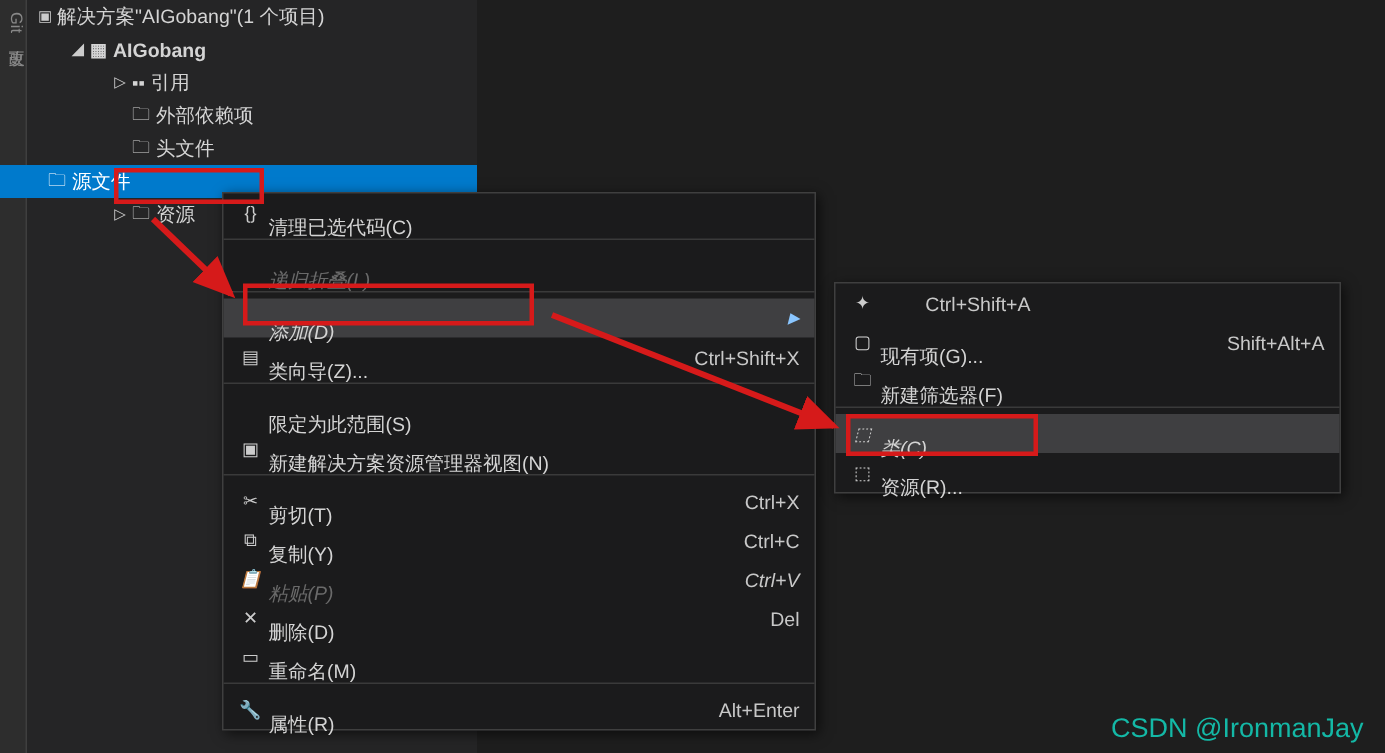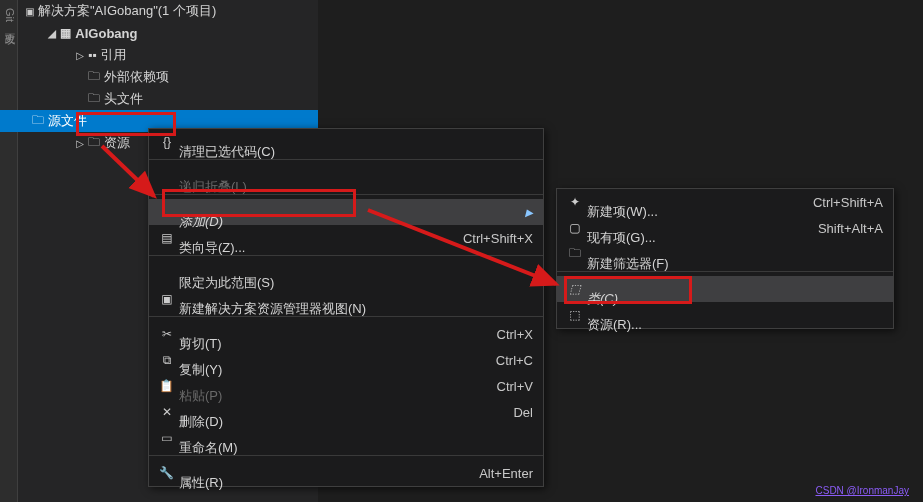--- a/index.html
+++ b/index.html
@@ -68,35 +68,34 @@
     .menu-row {
       display: flex;
       align-items: center;
       height: 26px;
       padding: 0 10px 0 6px;
     }
     .menu-row .micon { width: 24px; text-align: center; color: #ccc; font-size: 12px; }
     .menu-row .mlabel { flex: 1; margin-top: 20px; }
     .menu-row .mshort { color: #c8c8c8; min-width: 100px; text-align: right; }
     .menu-row.highlight { background: #3f3f41; font-style: italic; }
-    .menu-row.disabled { color: #6a6a6a; }
+    .menu-row.disabled { color: #6a6a6a; font-style: italic; }
     .menu-row .arrow { font-size: 10px; color: #8ac6ff; }
     .menu-sep { height: 1px; background: #3a3a3a; margin: 4px 0; }
     .redbox {
       position: absolute;
       border: 3px solid #d61a1a;
       pointer-events: none;
     }
     .watermark {
       position: absolute;
       right: 14px; bottom: 6px;
-      color: #8b5cf6;
-      font-size: 10px;
+      color: #14b8a6;
+      font-size: 18px;
       font-family: Arial, sans-serif;
-      text-decoration: underline;
     }
     svg.arrow-red { position: absolute; pointer-events: none; }
   </style>
 </head>
 <body>
 
 <div class="side-tab">Git 更改</div>
 
 <div class="explorer">
   <div class="tree-row indent-0">
@@ -199,21 +198,20 @@
   <div class="menu-row">
     <span class="micon">🔧</span>
     <span class="mlabel">属性(R)</span>
     <span class="mshort">Alt+Enter</span>
   </div>
 </div>
 
 <div class="menu sub">
   <div class="menu-row">
     <span class="micon">✦</span>
-    <span class="mlabel">新建项(W)...</span>
     <span class="mshort">Ctrl+Shift+A</span>
   </div>
   <div class="menu-row">
     <span class="micon">▢</span>
     <span class="mlabel">现有项(G)...</span>
     <span class="mshort">Shift+Alt+A</span>
   </div>
   <div class="menu-row">
     <span class="micon">🗀</span>
     <span class="mlabel">新建筛选器(F)</span>

